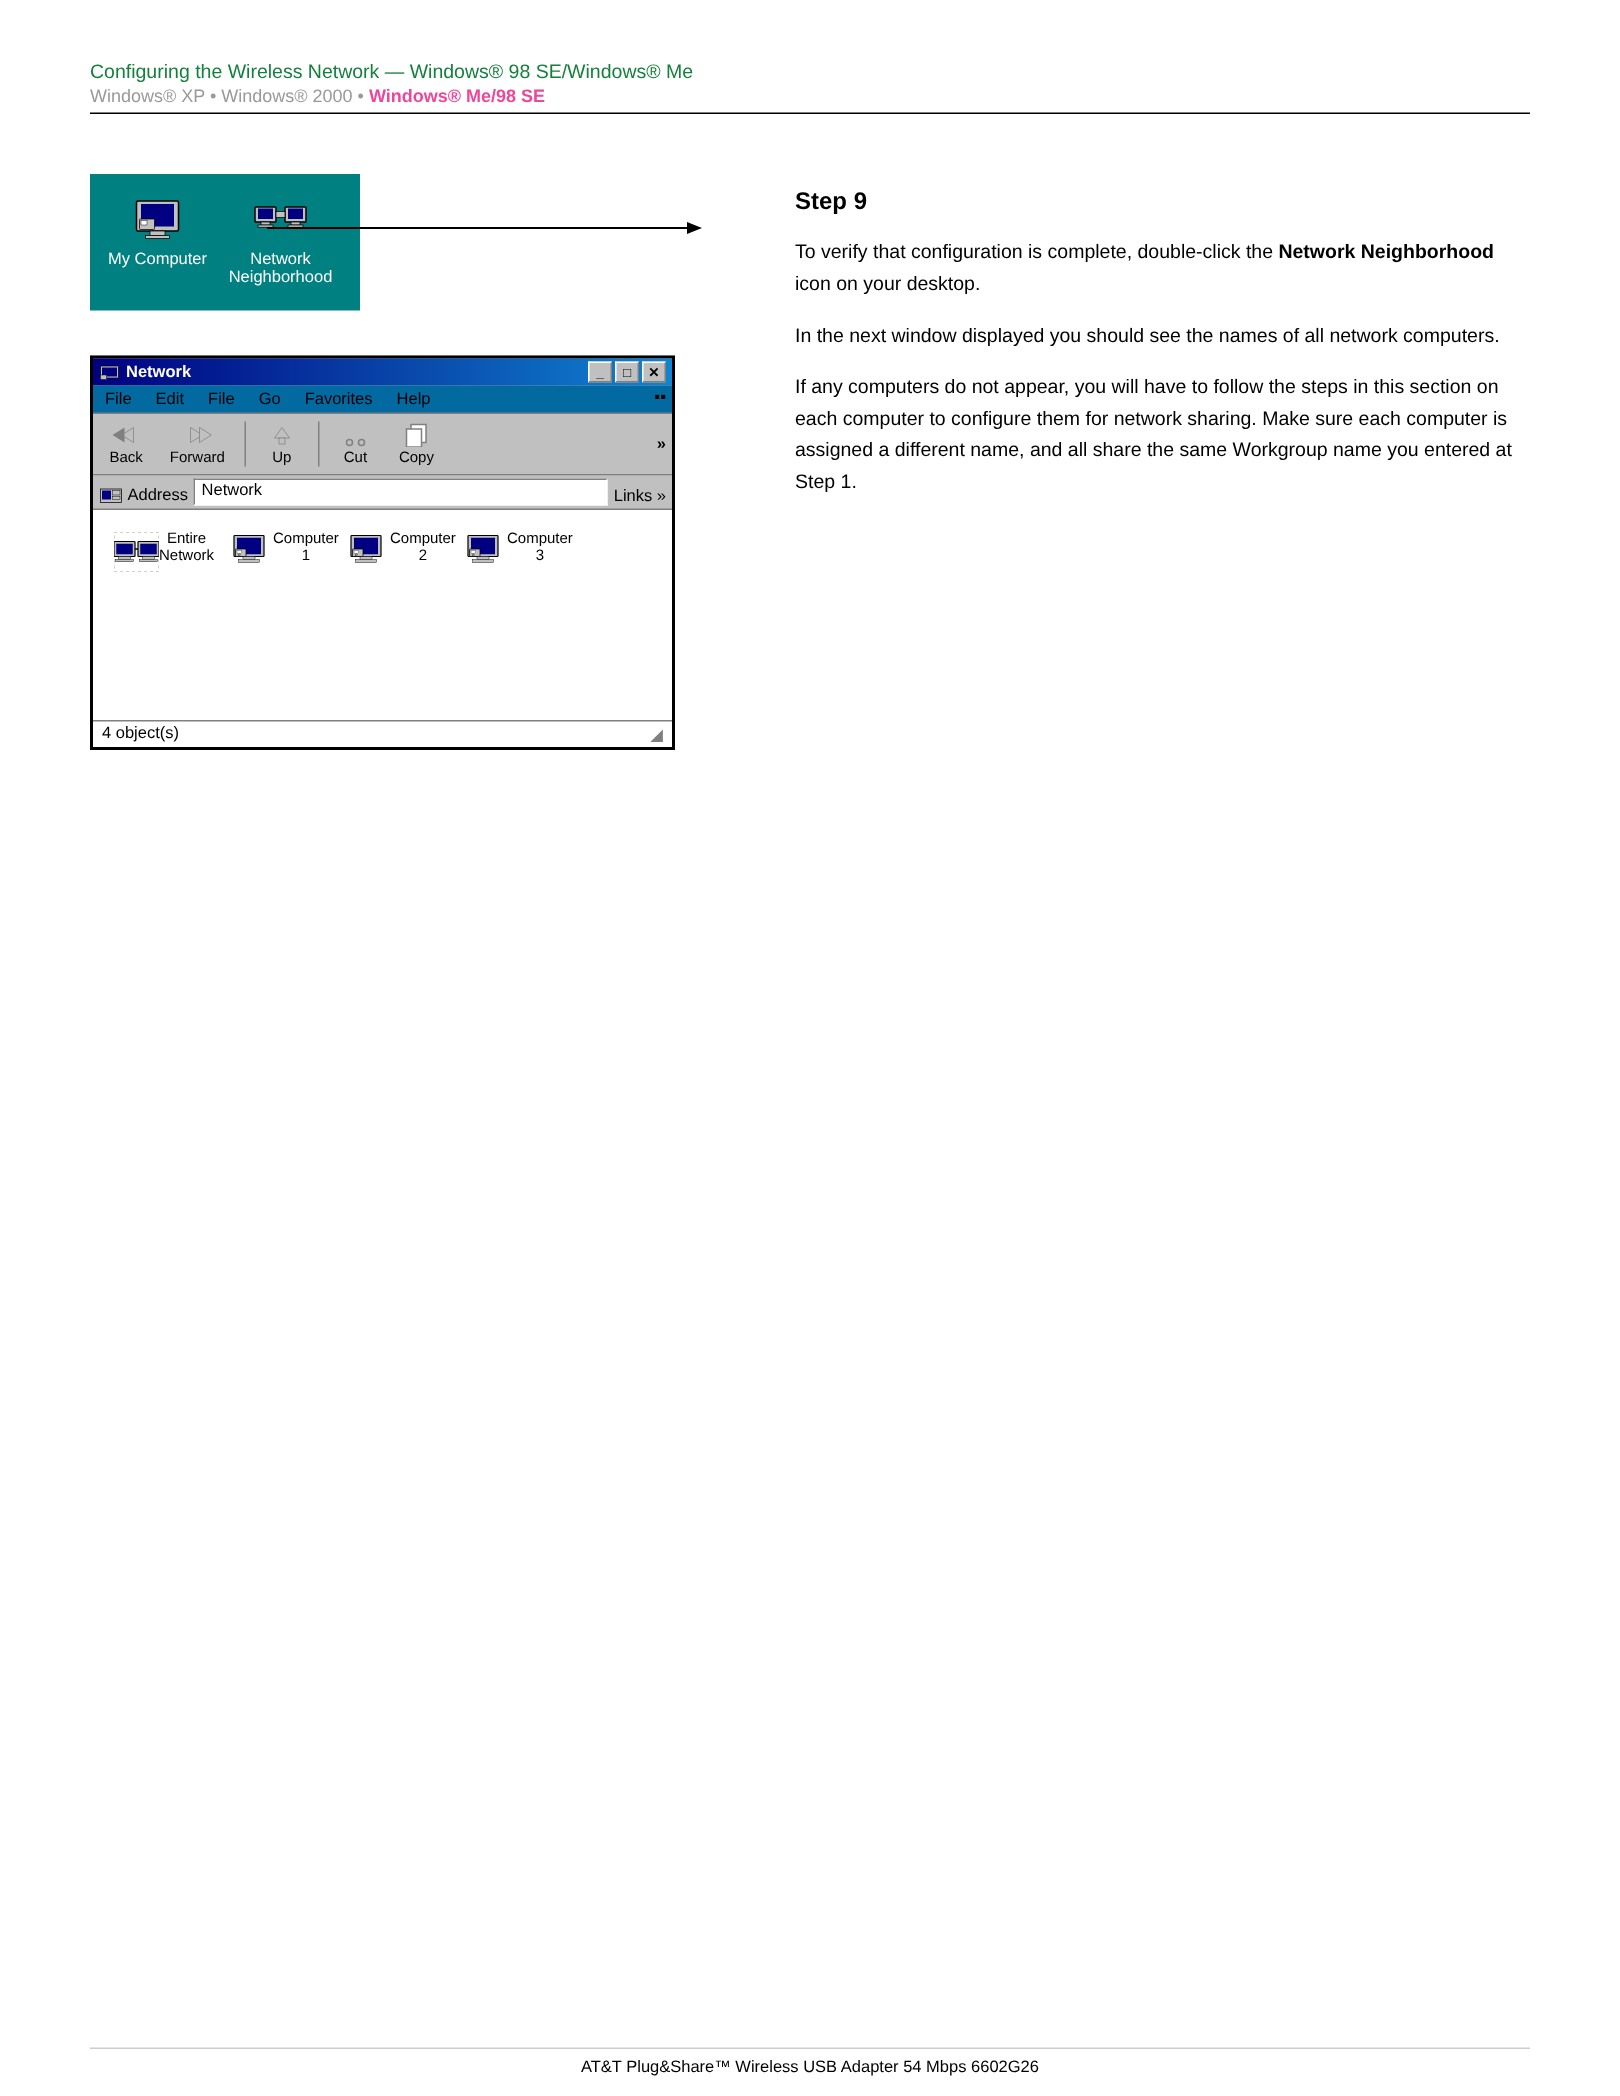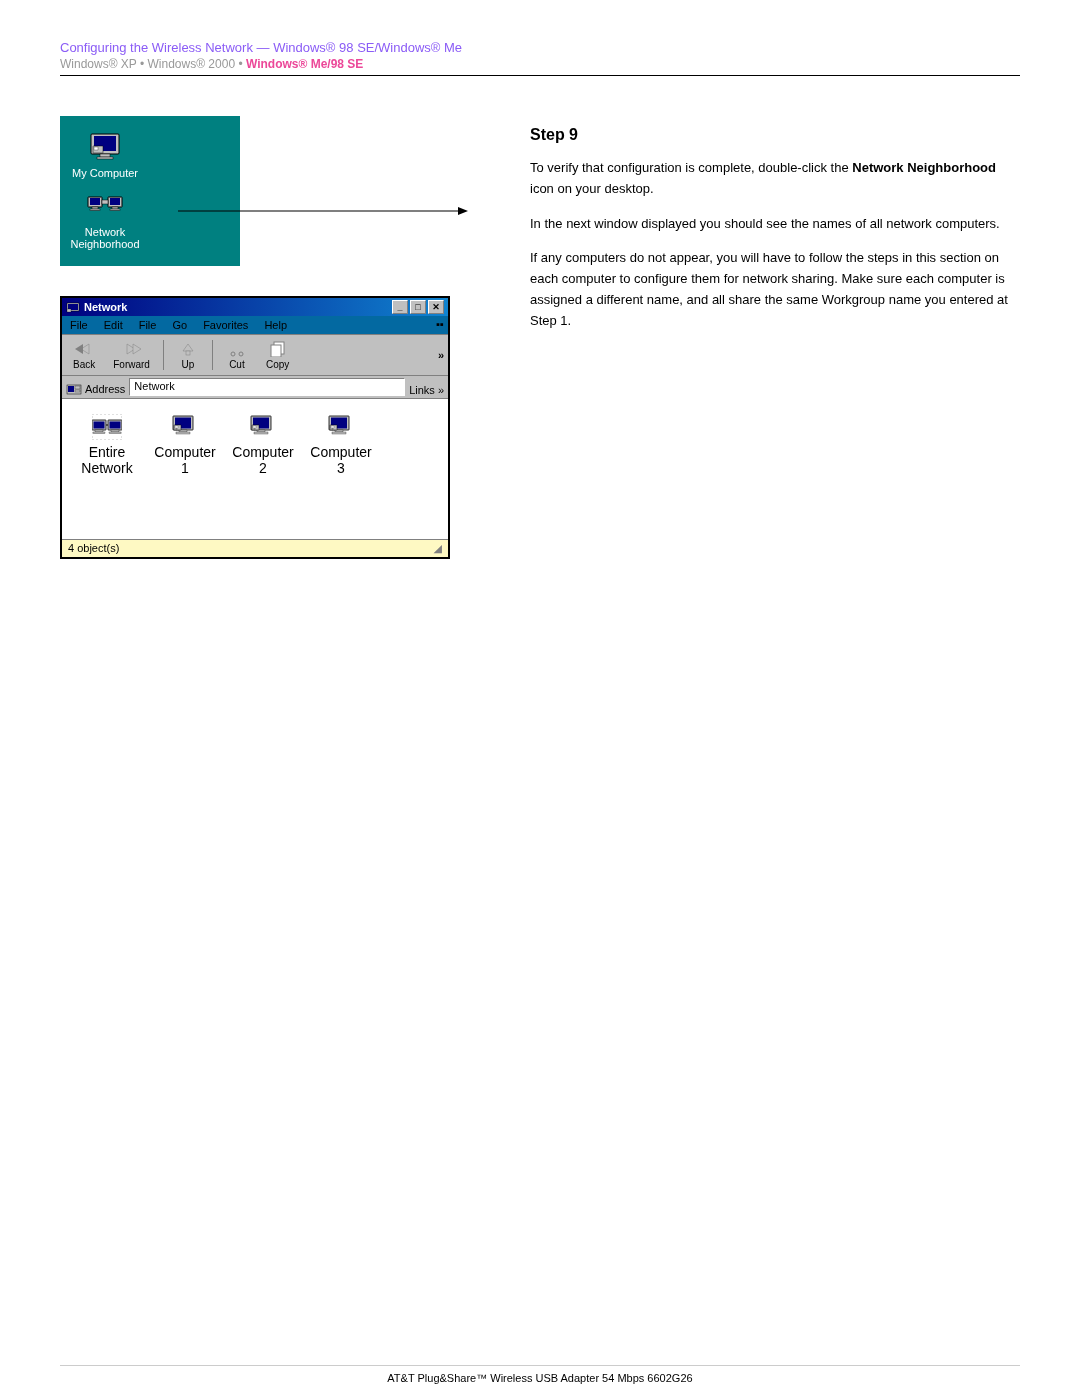--- a/index.html
+++ b/index.html
@@ -21,21 +21,21 @@
     }
 
     
     .header {
       border-bottom: 1px solid #000;
       padding-bottom: 4px;
       margin-bottom: 6px;
     }
     .header-title {
       font-size: 13px;
-      color: #8b5cf6;
+      color: #15803d;
     }
     .header-subtitle {
       font-size: 12px;
       color: #999;
       margin-top: 2px;
     }
     .header-subtitle span.bold {
       font-weight: bold;
       color: #ec4899;
     }
@@ -54,21 +54,21 @@
       flex-shrink: 0;
       position: relative;
     }
 
     
     .desktop-icons {
       width: 180px;
       background: #008080;
       padding: 16px 10px;
       display: flex;
-      flex-direction: column;
+      flex-direction: row;
       gap: 12px;
       margin-bottom: 20px;
     }
 
     .desktop-icon {
       display: flex;
       flex-direction: column;
       align-items: center;
       cursor: pointer;
       color: #fff;
@@ -252,41 +252,40 @@
       min-height: 140px;
       padding: 10px;
       display: flex;
       flex-wrap: wrap;
       gap: 8px;
       align-content: flex-start;
     }
 
     .explorer-item {
       display: flex;
-      flex-direction: column;
-      align-items: center;
+      flex-direction: row;
       width: 70px;
       cursor: pointer;
-      font-size: 14px;
+      font-size: 10px;
       text-align: center;
       padding: 4px;
     }
 
     .explorer-item .item-icon {
       width: 32px;
       height: 28px;
       margin-bottom: 3px;
       display: flex;
       align-items: center;
       justify-content: center;
     }
 
     
     .statusbar {
-      background: #fef9c3;
+      background: #ffffff;
       border-top: 1px solid #808080;
       padding: 2px 6px;
       display: flex;
       justify-content: space-between;
       font-size: 11px;
     }
 
     
     .right-col {
       flex: 1;

